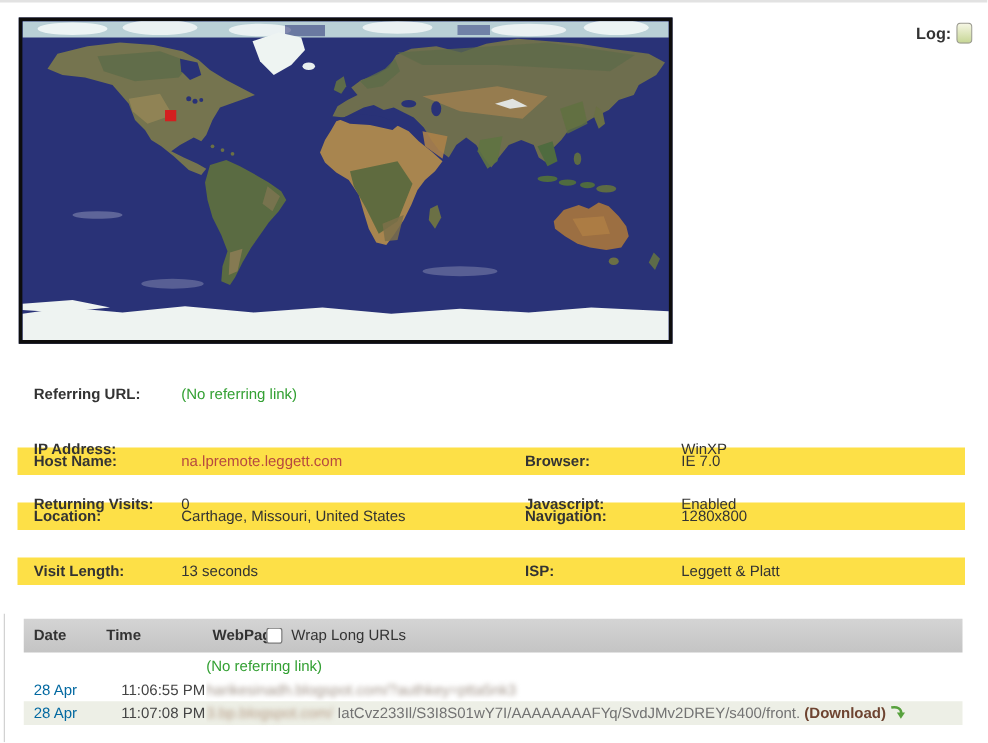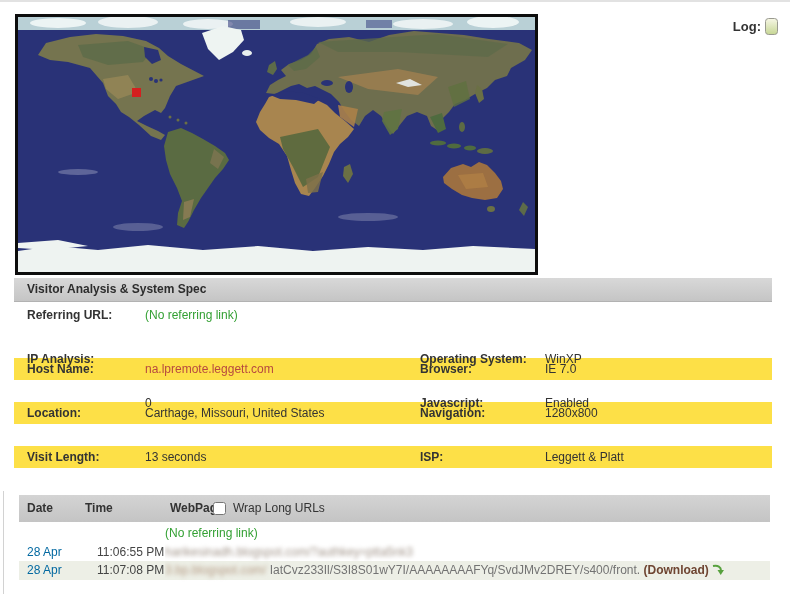--- a/index.html
+++ b/index.html
@@ -130,46 +130,43 @@
       <defs>
           <linearGradient id="gLog" x1="0" y1="0" x2="0" y2="1">
         <stop offset="0" stop-color="#f7f7e6"></stop>
             <stop offset="1" stop-color="#c6d694"></stop>
       </linearGradient>
         </defs>
       <rect x="0.5" y="0.5" width="12" height="16" rx="3" fill="url(#gLog)" stroke="#9a9a90"></rect>
     </svg>
   </div>
 
-  <div class="abs sec-bar">
-    <span class="t">Visitor Analysis &amp; System Spec</span>
-  </div>
 
   <div class="abs vrow" style="top:304px">
     <span class="lbl lbl-l">Referring URL:</span>
     <span class="val-l green">(No referring link)</span>
   </div>
   <div class="abs vrow alt" style="top:326px">
     <span class="lbl lbl-l">Host Name:</span>
     <span class="val-l red">na.lpremote.leggett.com</span>
     <span class="lbl lbl-r">Browser:</span>
     <span class="val-r">IE 7.0</span>
   </div>
   <div class="abs vrow" style="top:348px">
-    <span class="lbl lbl-l">IP Analysis:</span>
-    <span class="lbl lbl-r">Operating System:</span>
+    <span class="lbl lbl-l">IP Address:</span>
     <span class="val-r">WinXP</span>
   </div>
   <div class="abs vrow alt" style="top:370px">
     <span class="lbl lbl-l">Location:</span>
     <span class="val-l">Carthage, Missouri, United States</span>
     <span class="lbl lbl-r">Navigation:</span>
     <span class="val-r">1280x800</span>
   </div>
   <div class="abs vrow" style="top:392px">
+    <span class="lbl lbl-l">Returning Visits:</span>
     <span class="val-l">0</span>
     <span class="lbl lbl-r">Javascript:</span>
     <span class="val-r">Enabled</span>
   </div>
   <div class="abs vrow alt" style="top:414px">
     <span class="lbl lbl-l">Visit Length:</span>
     <span class="val-l">13 seconds</span>
     <span class="lbl lbl-r">ISP:</span>
     <span class="val-r">Leggett &amp; Platt</span>
   </div>

